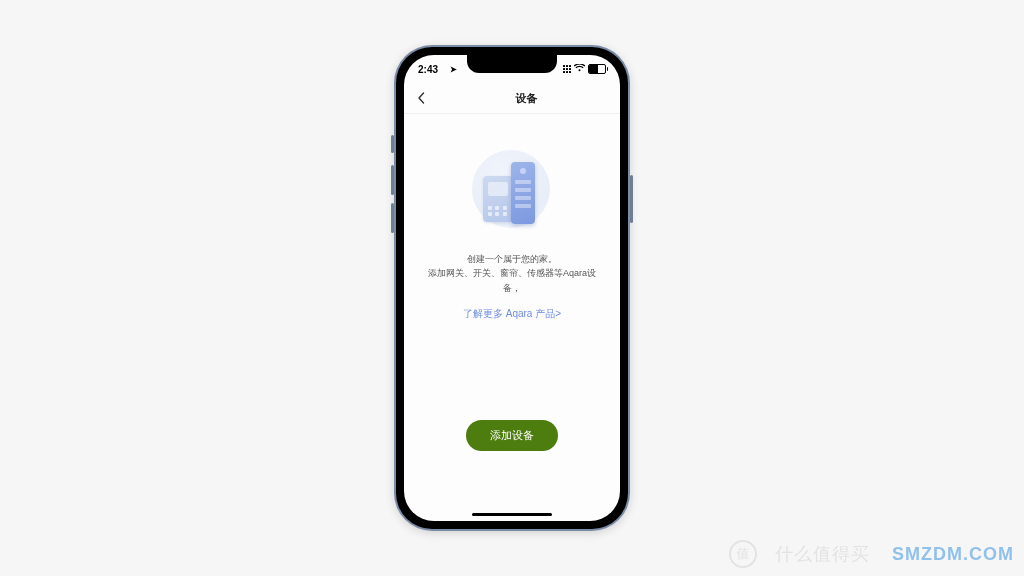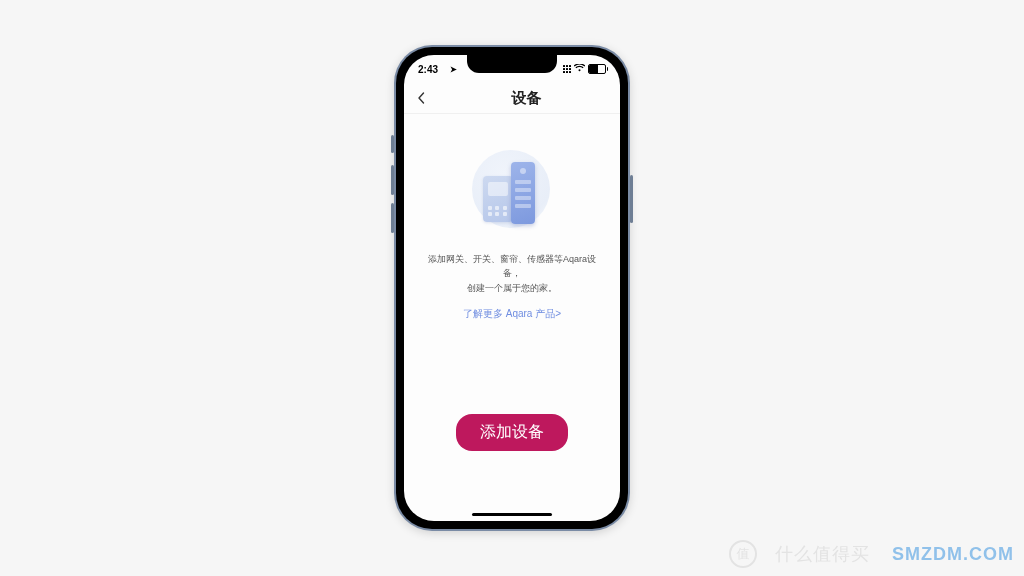--- a/index.html
+++ b/index.html
@@ -191,21 +191,21 @@
     display: flex;
     align-items: center;
     justify-content: center;
     color: #333;
     font-size: 14px;
     cursor: pointer;
   }
   .nav-title {
     width: 100%;
     text-align: center;
-    font-size: 15px;
+    font-size: 11px;
     font-weight: 600;
     color: #222;
     padding-left: 29px;
   }
 
   
   .content {
     flex: 1 1 auto;
     display: flex;
     flex-direction: column;
@@ -301,23 +301,23 @@
   .learn-link {
     margin-top: 12px;
     font-size: 10px;
     color: #6f8de0;
     cursor: pointer;
   }
 
   .add-btn {
     margin-top: auto;
     margin-bottom: 70px;
-    background: #be185d;
+    background: #4d7c0f;
     color: #fff;
-    font-size: 16px;
+    font-size: 11px;
     padding: 8px 24px;
     border-radius: 16px;
     cursor: pointer;
     border: none;
   }
 
   .home-indicator {
     position: absolute;
     bottom: 5px;
     left: 50%;
@@ -396,22 +396,22 @@
             <div class="btns">
                 <span></span>
                 <span></span>
                 <span></span>
                 <span></span>
               </div>
           </div>
         </div>
 
         <div class="empty-text">
+          <div>创建一个属于您的家。</div>
           <div>添加网关、开关、窗帘、传感器等Aqara设备，</div>
-          <div>创建一个属于您的家。</div>
         </div>
 
         <div class="learn-link">了解更多 Aqara 产品&gt;</div>
 
         <button class="add-btn">添加设备</button>
       </div>
 
       <div class="home-indicator"></div>
     </div>
   </div>

